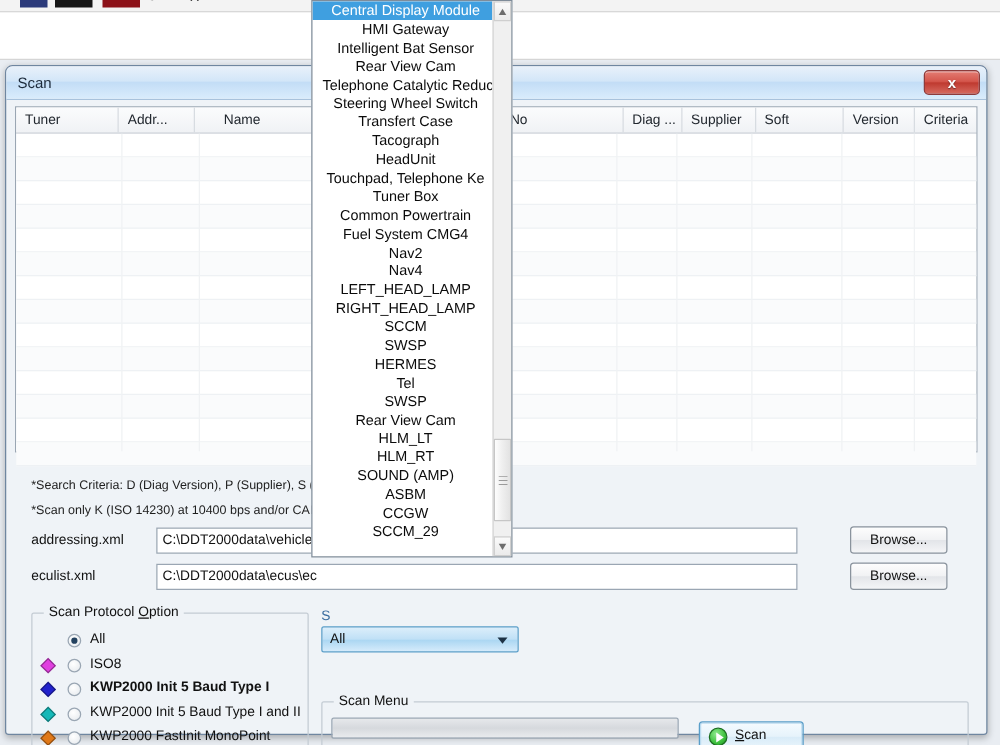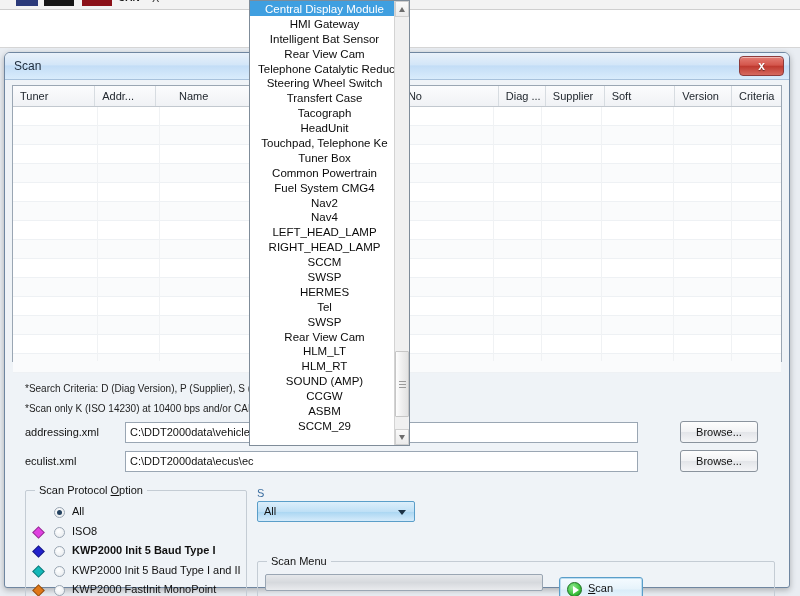--- a/index.html
+++ b/index.html
@@ -500,22 +500,22 @@
         <div class="dd-item">RIGHT_HEAD_LAMP</div>
         <div class="dd-item">SCCM</div>
         <div class="dd-item">SWSP</div>
         <div class="dd-item">HERMES</div>
         <div class="dd-item">Tel</div>
         <div class="dd-item">SWSP</div>
         <div class="dd-item">Rear View Cam</div>
         <div class="dd-item">HLM_LT</div>
         <div class="dd-item">HLM_RT</div>
         <div class="dd-item">SOUND (AMP)</div>
+        <div class="dd-item">ASBM</div>
         <div class="dd-item">CCGW</div>
-        <div class="dd-item">ASBM</div>
         <div class="dd-item">SCCM_29</div>
       </div>
     <div id="dd-scrollbar">
       <div class="dd-sb-btn" id="dd-sb-up"></div>
       <div id="dd-sb-thumb"></div>
       <div class="dd-sb-btn" id="dd-sb-down"></div>
     </div>
   </div>
 
 </div>

